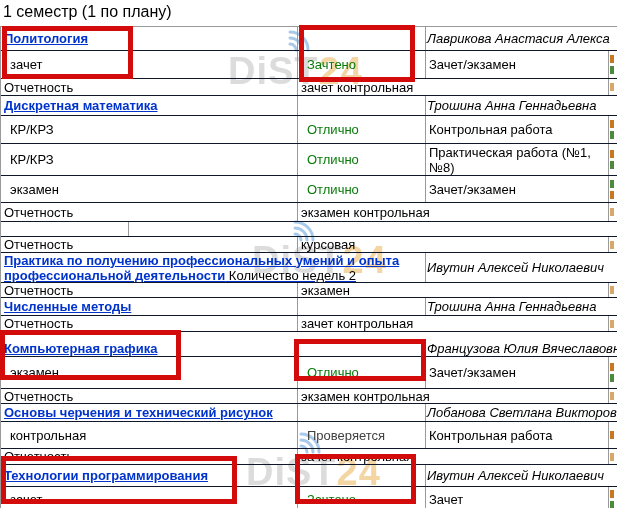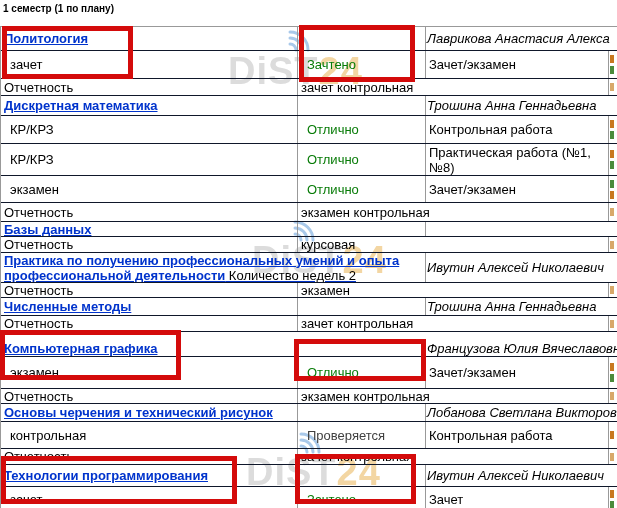--- a/index.html
+++ b/index.html
@@ -1,18 +1,18 @@
 <!DOCTYPE html>
 <html><head>
 <meta charset="utf-8">
 <style>
   html,body{margin:0;padding:0;background:#fff;}
   .page{position:relative;width:617px;height:508px;background:#fff;overflow:hidden;
         font-family:"Liberation Sans",sans-serif;font-size:13px;color:#000;}
-  .title{position:absolute;left:3px;top:3px;font-weight:bold;font-size:10px;z-index:3;}
+  .title{position:absolute;left:3px;top:3px;font-weight:normal;font-size:16px;z-index:3;}
   
   #wm{position:absolute;inset:0;z-index:0;padding-left:44px;}
   .wm-tile{position:absolute;font-weight:bold;font-size:38px;letter-spacing:1px;white-space:nowrap;}
   .wm-gray{color:#dcdcdc;}
   .wm-orange{color:#f3d6a3;}
   .wm-swirl{position:absolute;width:34px;height:34px;}
   
   #tbl{position:absolute;left:0;top:26px;width:617px;z-index:1;
        border-top:1px solid #999;border-left:1px solid #999;}
   .row{display:flex;border-bottom:1px solid #0f172a;box-sizing:border-box;background:transparent;}
@@ -149,23 +149,20 @@
       <div class="row" style="height: 19px;">
         <div class="cell c1">Отчетность</div>
         <div class="cell" style="flex: 0 0 311px;">экзамен контрольная</div>
         <div class="cell clast">
           <div class="marks">
             <div class="mark" style="background: rgb(216, 168, 106);"></div>
           </div>
         </div>
       </div>
       <div class="row" style="height: 15px;">
-        <div class="cell c1">
-          <span class="slink">Базы данных</span>
-        </div>
         <div class="cell c2"></div>
       </div>
       <div class="row" style="height: 16px;">
         <div class="cell c1">Отчетность</div>
         <div class="cell" style="flex: 0 0 311px;">курсовая</div>
         <div class="cell clast">
           <div class="marks">
             <div class="mark" style="background: rgb(216, 168, 106);"></div>
           </div>
         </div>

